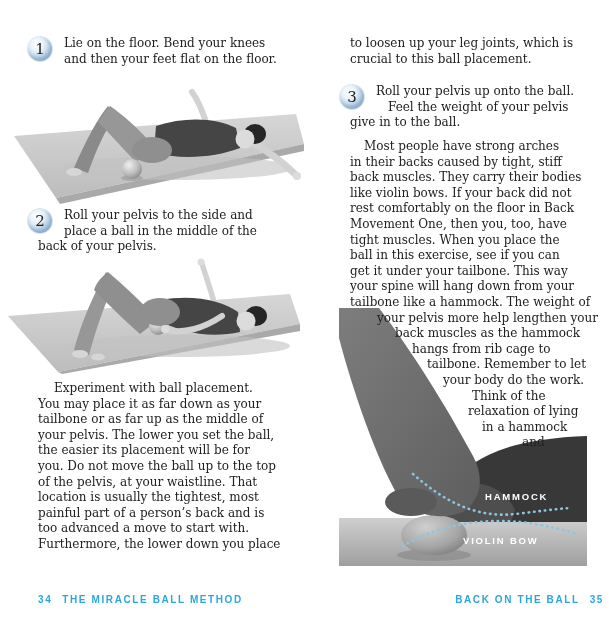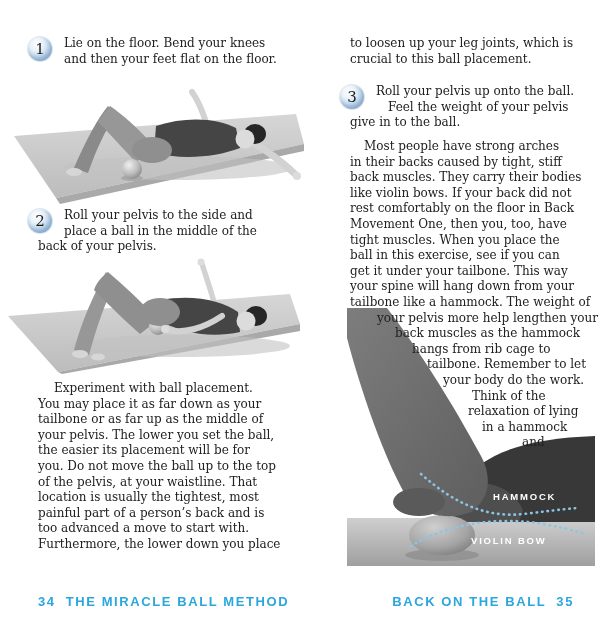--- a/index.html
+++ b/index.html
@@ -23,27 +23,27 @@
   #right-para div:nth-child(14){padding-left:62px;}
   #right-para div:nth-child(15){padding-left:77px;}
   #right-para div:nth-child(16){padding-left:93px;}
   #right-para div:nth-child(17){padding-left:122px;}
   #right-para div:nth-child(18){padding-left:118px;}
   #right-para div:nth-child(19){padding-left:132px;}
   #right-para div:nth-child(20){padding-left:172px;}
   
   #photo1{left:10px;top:84px;width:295px;height:120px;}
   #photo2{left:8px;top:254px;width:295px;height:120px;}
-  #photo3{left:347px;top:308px;width:248px;height:258px;z-index:1;text-decoration:underline;}
+  #photo3{left:339px;top:308px;width:248px;height:258px;z-index:1;text-decoration:underline;}
   #right-para{z-index:2;}
   .photo-label{position:absolute;font-family:"Liberation Sans", sans-serif;font-weight:bold;
                font-size:9.5px;letter-spacing:1.8px;color:#ffffff;white-space:nowrap;}
   
   .footer{position:absolute;top:594px;font-family:"Liberation Sans", sans-serif;font-weight:bold;
-          font-size:13px;letter-spacing:1.6px;color:#2BA7DE;white-space:nowrap;}
+          font-size:10px;letter-spacing:1.6px;color:#2BA7DE;white-space:nowrap;}
   .footer .num{margin-right:10px;}
   .footer-right .num{margin-left:10px;margin-right:0;}
 </style>
 </head>
 <body>
 
 <div class="page">
 
   <div class="step" style="left:38px;top:36px;">
     <span class="badge">1</span>
@@ -203,17 +203,17 @@
       <path d="M74,166 C108,196 140,210 176,206 C196,204 214,201 232,200" stroke="#8CC4E2" stroke-width="2.6" fill="none" stroke-linecap="round" stroke-dasharray="0.5 5"></path>
       <path d="M64,238 C100,216 150,208 196,216 C212,219 226,222 238,226" stroke="#8CC4E2" stroke-width="2.6" fill="none" stroke-linecap="round" stroke-dasharray="0.5 5"></path>
     </svg>
     <span class="photo-label" style="left:146px;top:183px;">HAMMOCK</span>
     <span class="photo-label" style="left:124px;top:227px;">VIOLIN BOW</span>
   </div>
 
   <div class="footer" style="left:38px;">
     <span class="num">34</span><span>THE MIRACLE BALL METHOD</span>
   </div>
-  <div class="footer footer-right" style="right:35px;">
+  <div class="footer footer-right" style="right:5px;">
     <span>BACK ON THE BALL</span><span class="num">35</span>
   </div>
 
 </div>
 
 </body></html>

